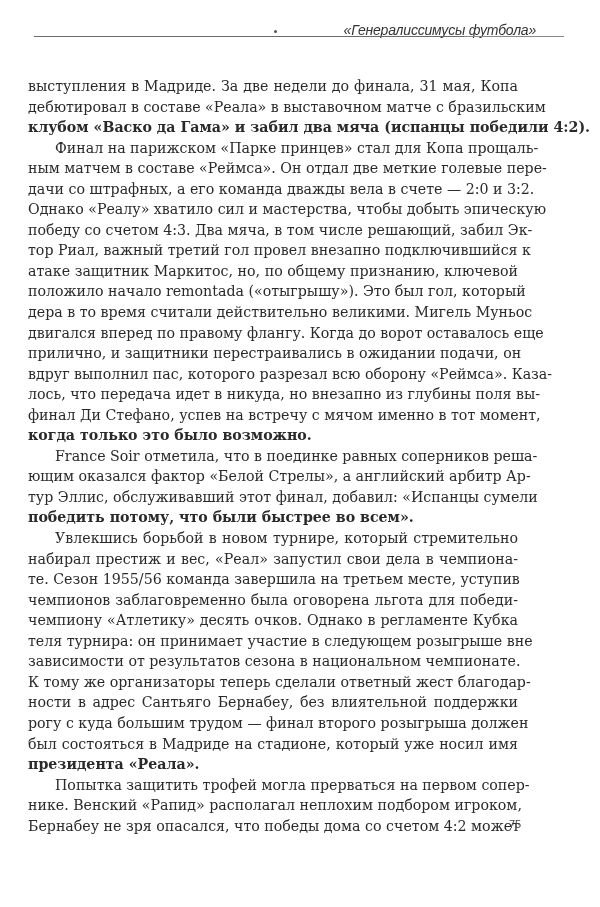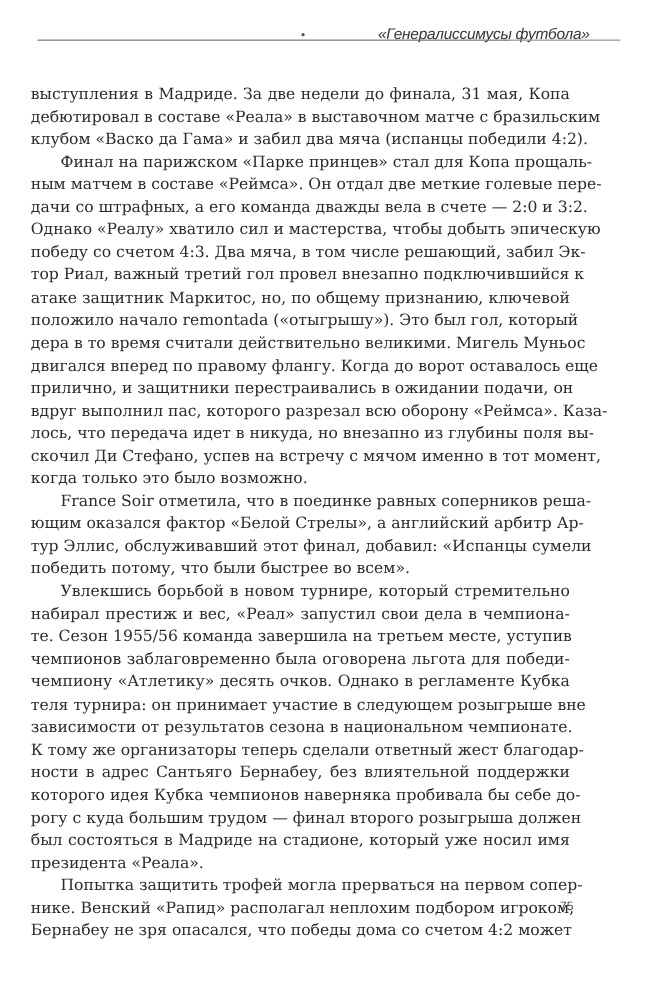--- a/index.html
+++ b/index.html
@@ -59,20 +59,21 @@
       text-align: justify;
     }
     .line {
       display: block;
       white-space: nowrap;
       text-align-last: justify;
       text-align: justify;
     }
     .line.last {
       text-align-last: left;
+      font-weight: bold;
     }
     .line.indent {
       padding-left: 27px;
     }
     .page-number {
       position: absolute;
       top: 818px;
       left: 509px;
       font-family: Liberation Sans, sans-serif;
       font-size: 11px;
@@ -98,36 +99,35 @@
     <span class="line">Однако «Реалу» хватило сил и мастерства, чтобы добыть эпическую</span>
     <span class="line">победу со счетом 4:3. Два мяча, в том числе решающий, забил Эк-</span>
     <span class="line">тор Риал, важный третий гол провел внезапно подключившийся к</span>
     <span class="line">атаке защитник Маркитос, но,  по общему признанию, ключевой</span>
     <span class="line">положило начало remontada («отыгрышу»). Это был гол, который</span>
     <span class="line">дера в то время считали действительно великими. Мигель Муньос</span>
     <span class="line">двигался вперед по правому флангу. Когда до ворот оставалось еще</span>
     <span class="line">прилично, и защитники перестраивались в ожидании подачи, он</span>
     <span class="line">вдруг выполнил пас, которого разрезал всю оборону «Реймса». Каза-</span>
     <span class="line">лось, что передача идет в никуда, но внезапно из глубины поля вы-</span>
-    <span class="line">скочил Ди Стефано, успев на встречу с мячом именно в тот момент,</span>
+    <span class="line">финал Ди Стефано, успев на встречу с мячом именно в тот момент,</span>
     <span class="line last">когда только это было возможно.</span>
     <span class="line indent">France Soir отметила, что в поединке равных соперников реша-</span>
     <span class="line">ющим оказался фактор «Белой Стрелы», а английский арбитр Ар-</span>
     <span class="line">тур Эллис, обслуживавший этот финал, добавил: «Испанцы сумели</span>
     <span class="line last">победить потому, что были быстрее во всем».</span>
     <span class="line indent">Увлекшись борьбой в новом турнире, который стремительно</span>
     <span class="line">набирал престиж и вес, «Реал» запустил свои дела в чемпиона-</span>
     <span class="line">те. Сезон 1955/56 команда завершила на третьем месте, уступив</span>
     <span class="line">чемпионов заблаговременно была оговорена льгота для победи-</span>
     <span class="line">чемпиону «Атлетику» десять очков. Однако в регламенте Кубка</span>
     <span class="line">теля турнира: он принимает участие в следующем розыгрыше вне</span>
     <span class="line">зависимости от результатов сезона в национальном чемпионате.</span>
     <span class="line">К тому же организаторы теперь сделали ответный жест благодар-</span>
     <span class="line">ности в адрес Сантьяго Бернабеу, без влиятельной поддержки</span>
-    <span class="line">которого идея Кубка чемпионов наверняка пробивала бы себе до-</span>
     <span class="line">рогу с куда большим трудом — финал второго розыгрыша должен</span>
     <span class="line">был состояться в Мадриде на стадионе, который уже носил имя</span>
     <span class="line last">президента «Реала».</span>
     <span class="line indent">Попытка защитить трофей могла прерваться на первом сопер-</span>
     <span class="line">нике. Венский «Рапид» располагал неплохим подбором игроком,</span>
     <span class="line">Бернабеу не зря опасался, что победы дома со счетом 4:2 может</span>
   </div>
 
   <div class="page-number">75</div>
 </div>

